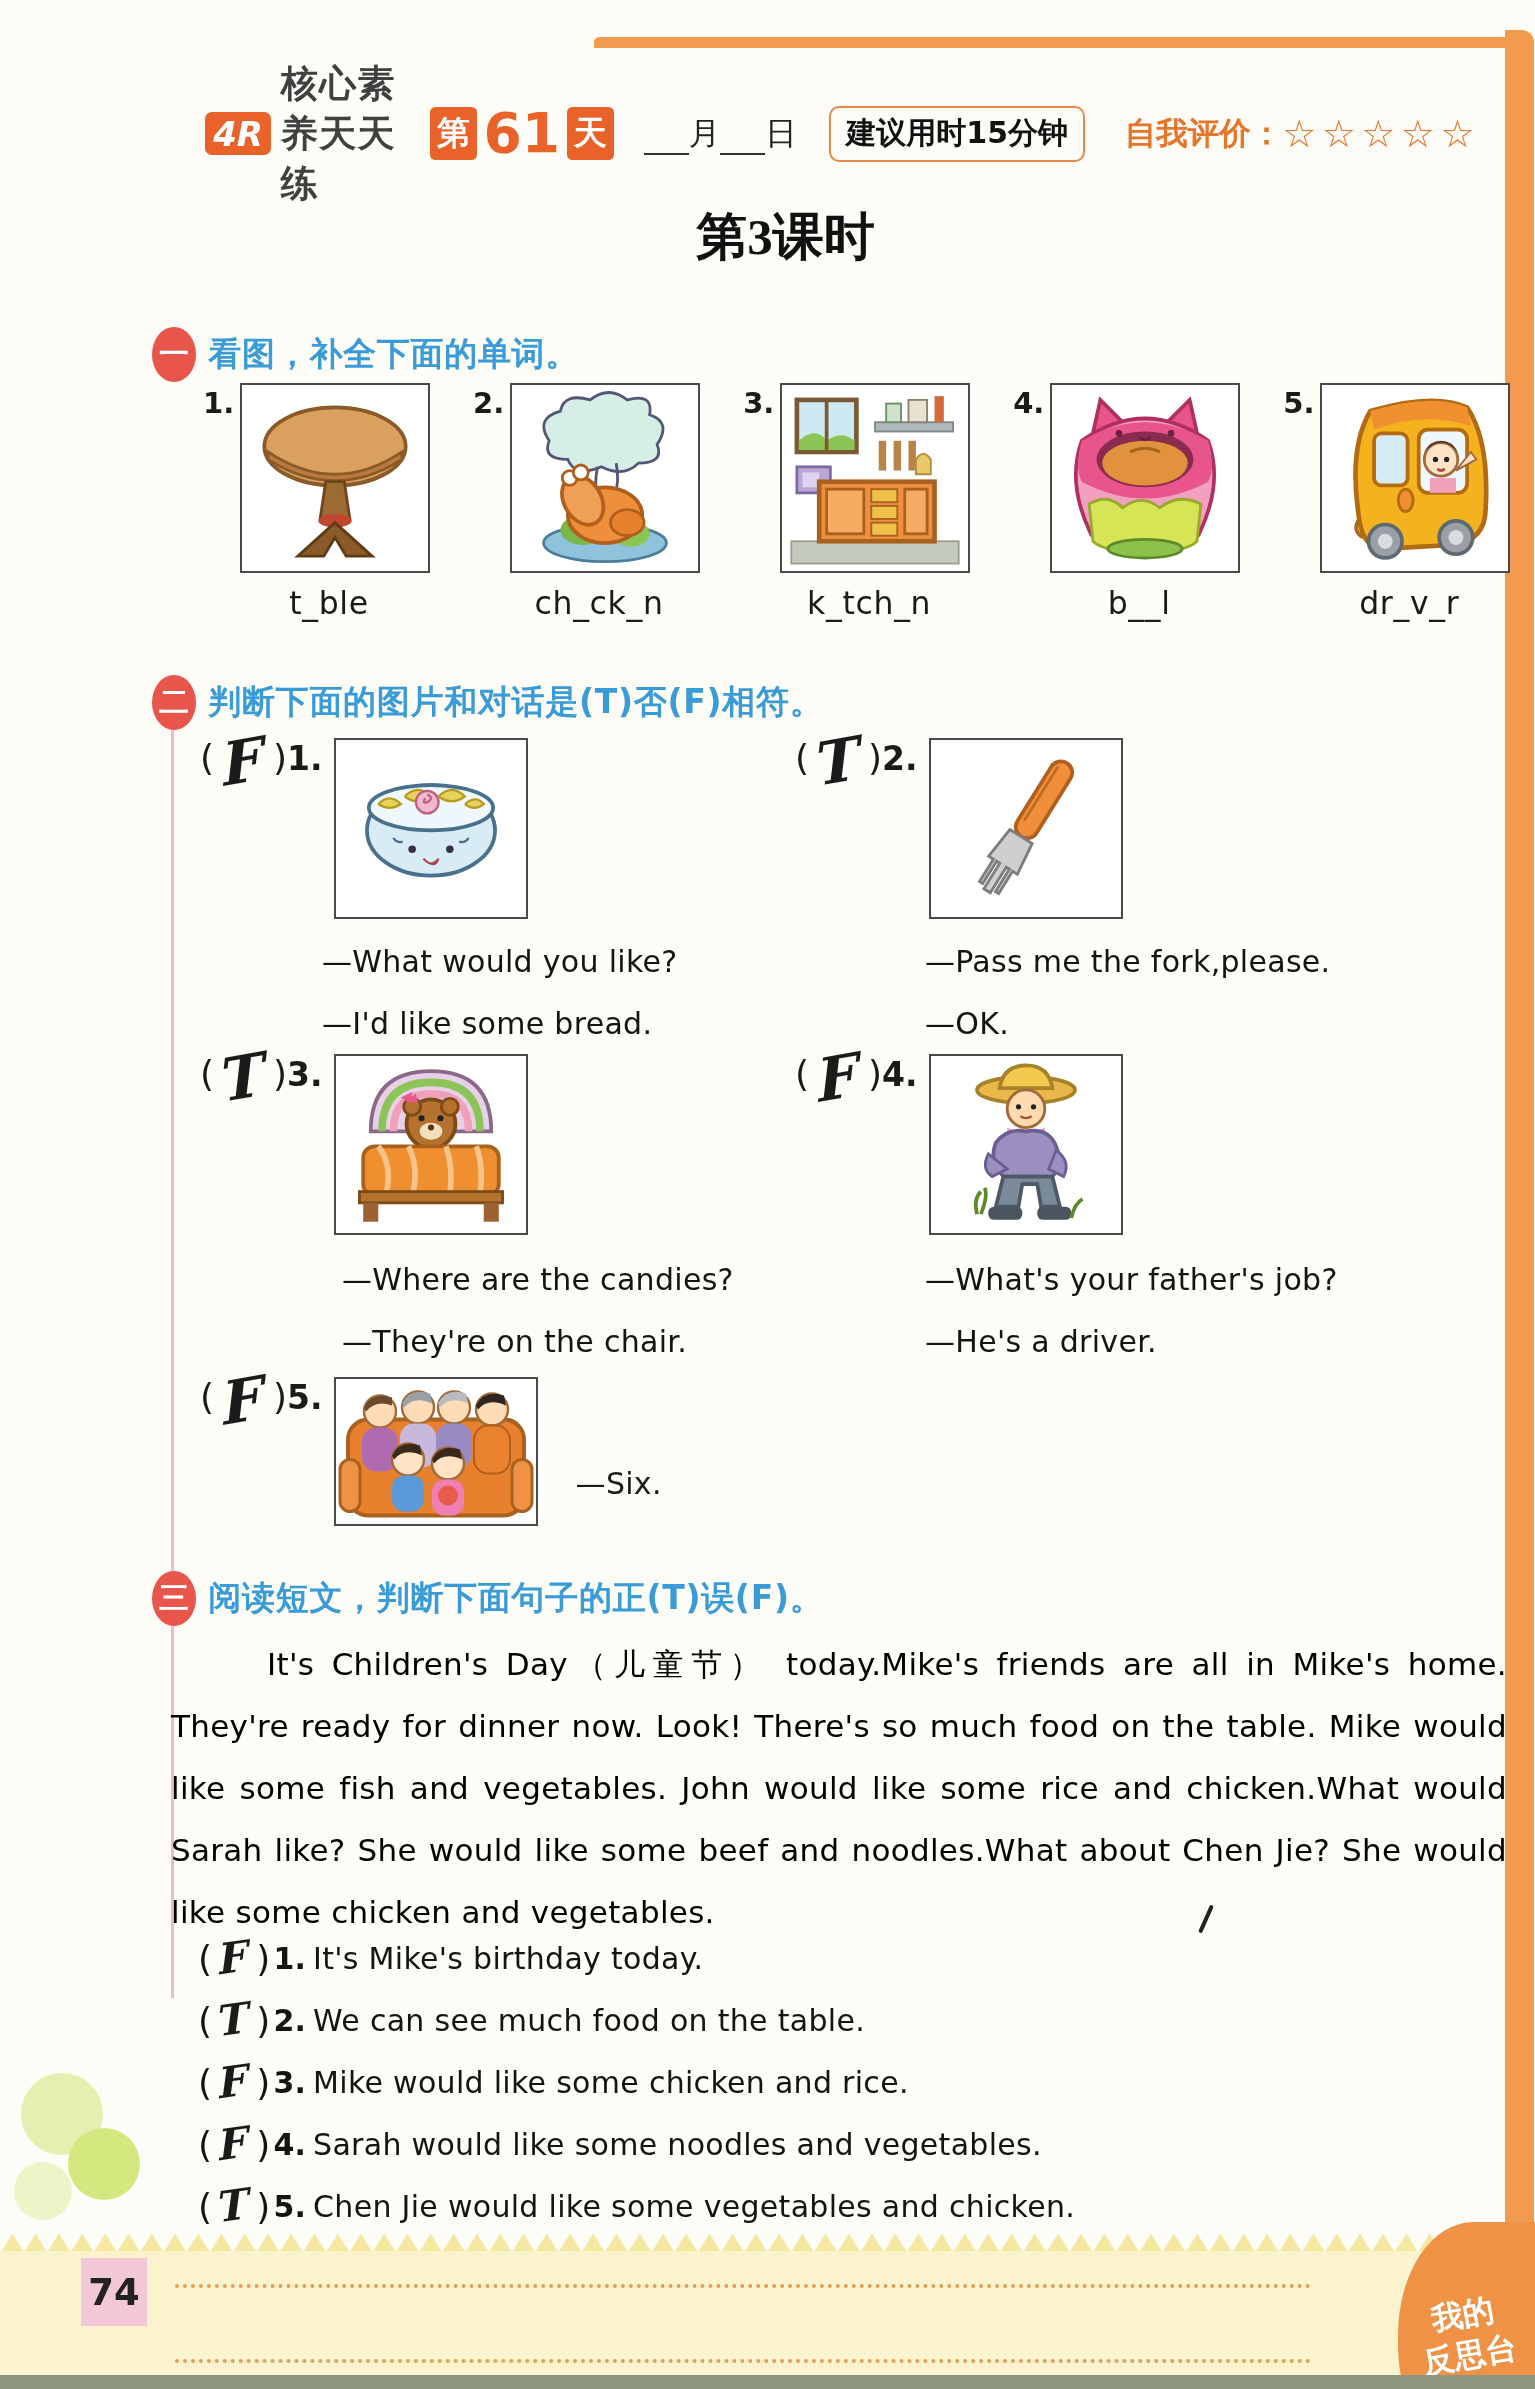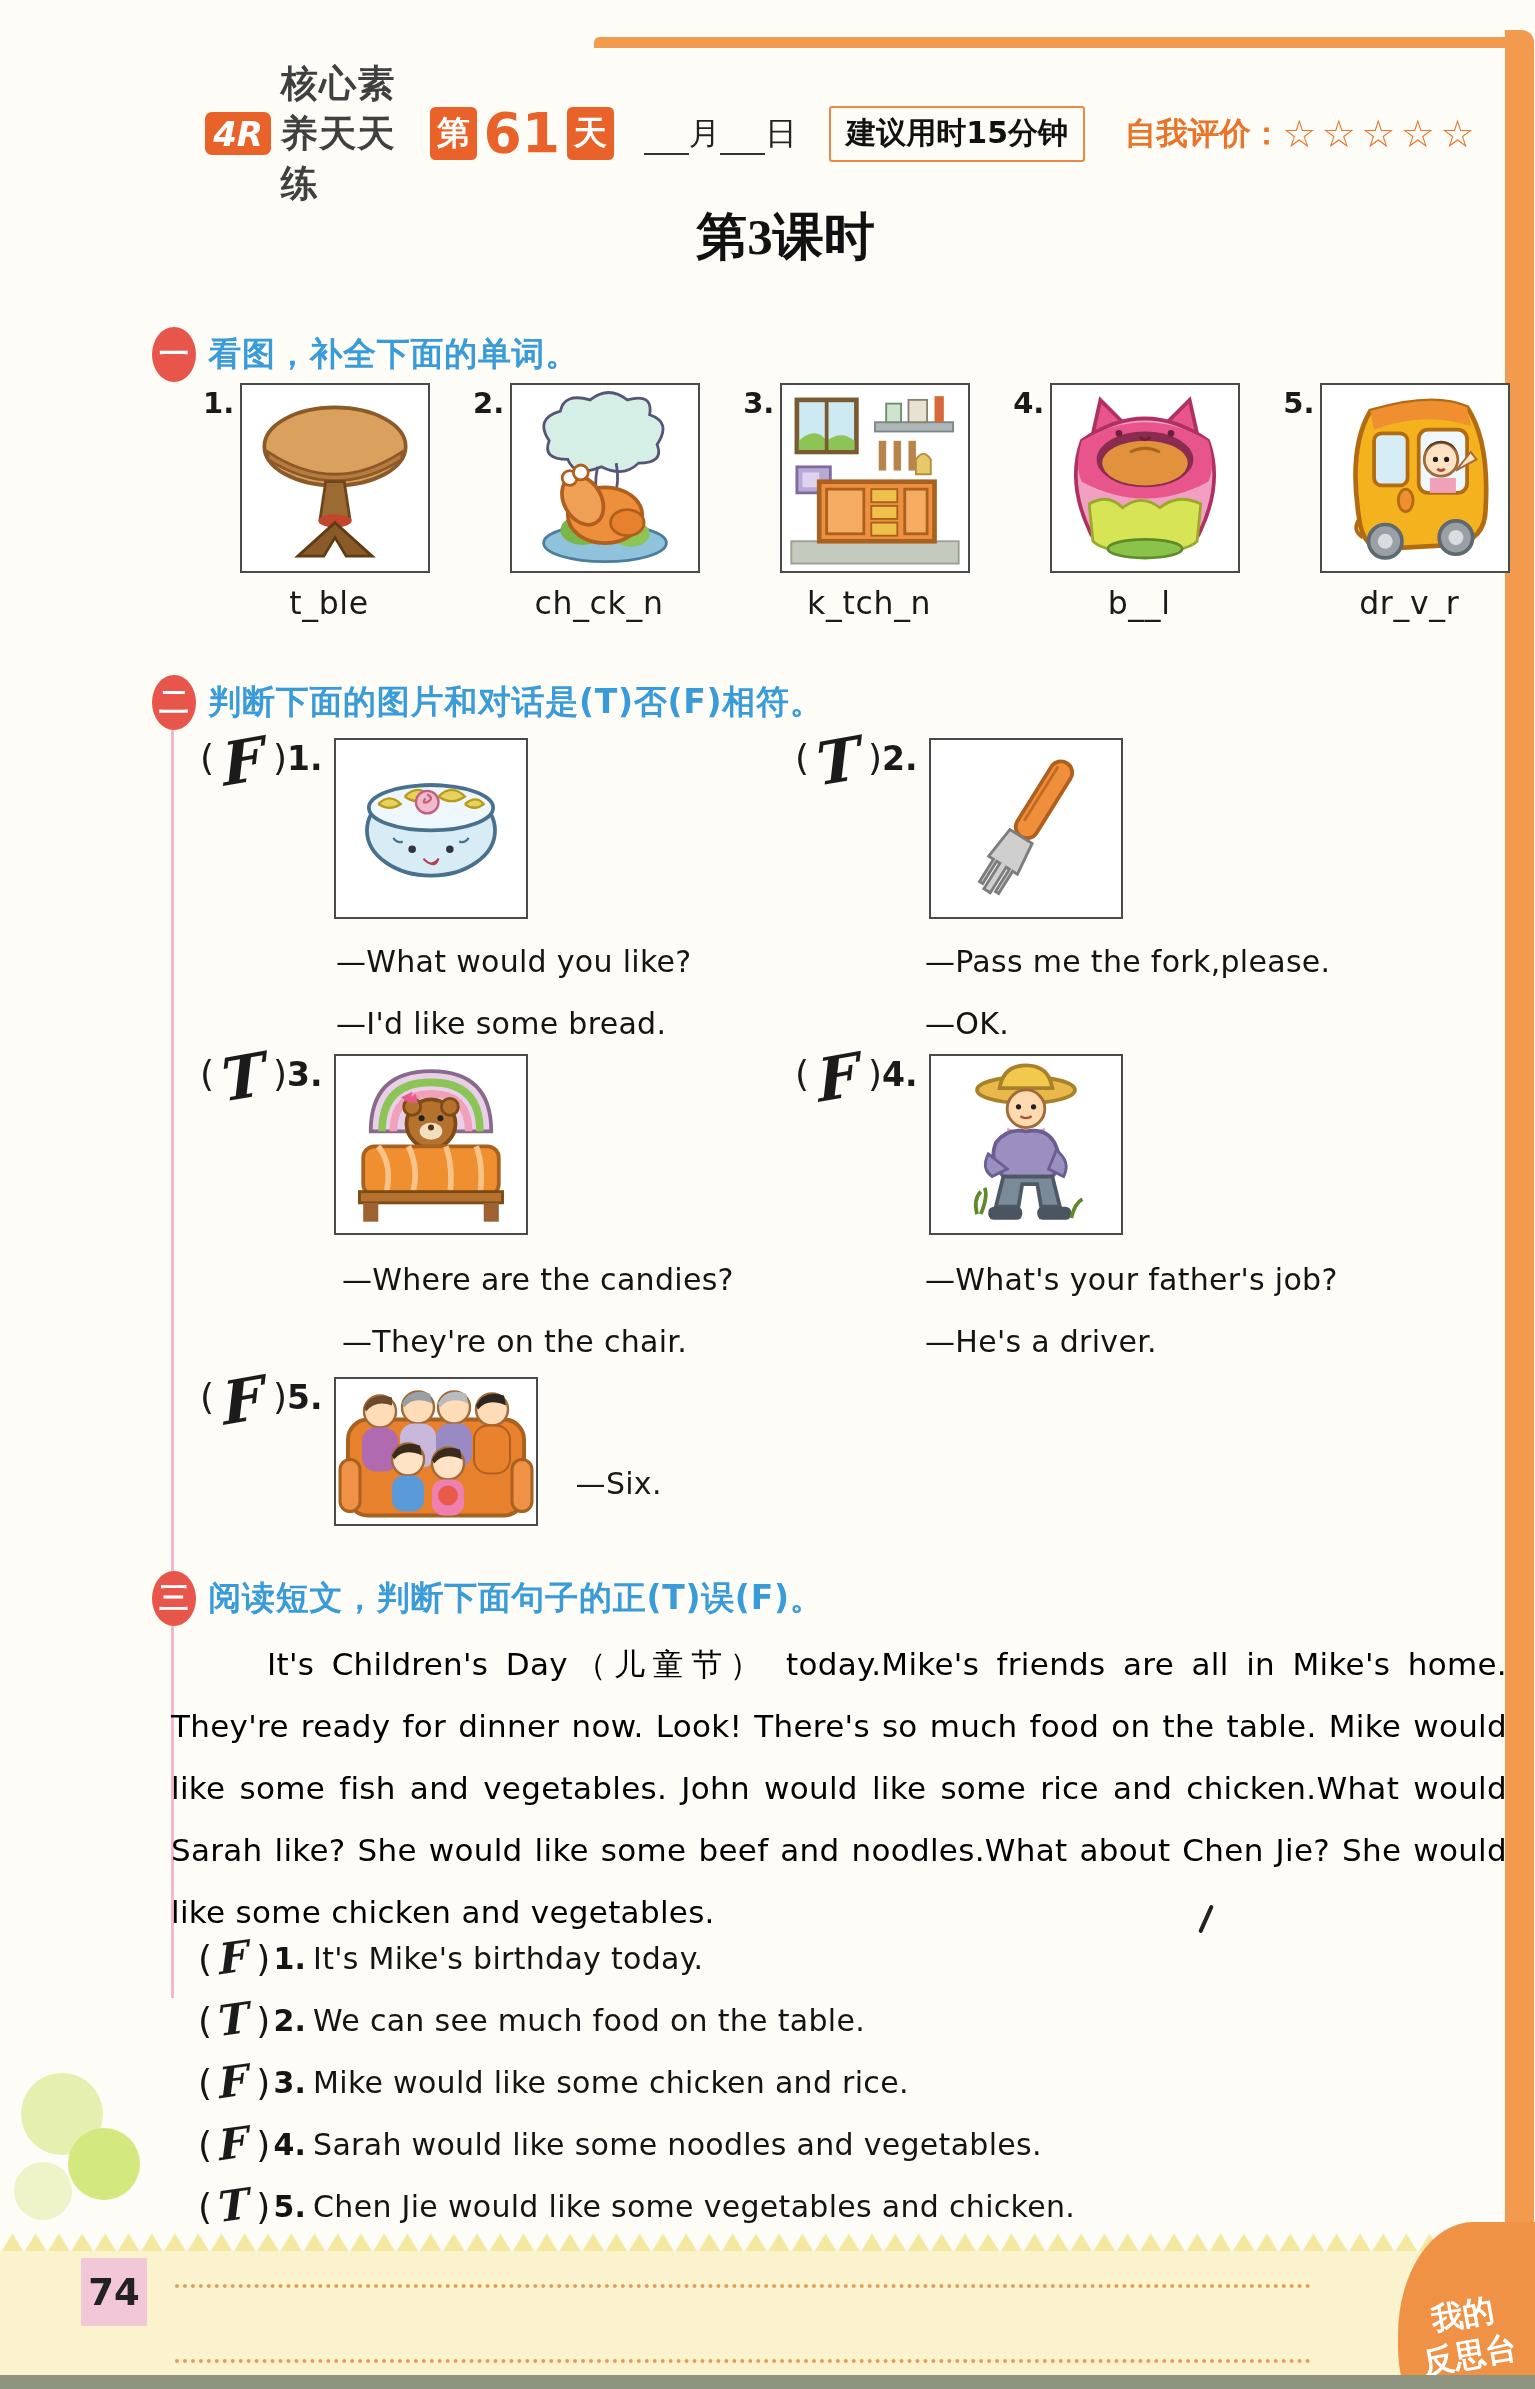--- a/index.html
+++ b/index.html
@@ -11,21 +11,21 @@
   .pink-edge{position:absolute;left:171px;top:712px;width:3.4px;height:1286px;background:rgba(233,130,170,.55);}
   
   .header{position:absolute;top:96px;left:205px;right:55px;height:75px;display:flex;align-items:center;gap:9.6px;}
   .logo-badge{background:#e8622a;color:#fff;font-weight:bold;font-style:italic;font-size:34px;
               padding:1.4px 8.2px;border-radius:6.8px;}
   .logo-text{color:#404040;font-weight:bold;font-size:37px;letter-spacing:1.4px;}
   .day-box{background:#e8622a;color:#fff;font-weight:bold;font-size:33px;padding:4.1px 6.8px;border-radius:5.5px;}
   .day-num{color:#e8622a;font-weight:bold;font-size:55px;line-height:1;margin:0 -2.7px;}
   .date-blanks{font-size:31.5px;color:#222;margin-left:20.5px;white-space:nowrap;}
   .blank{display:inline-block;width:45px;border-bottom:2.7px solid #333;height:34px;vertical-align:bottom;}
-  .time-box{border:2.7px solid #e8884a;border-radius:3px;padding:5.5px 15px;font-size:30px;font-weight:bold;color:#111;
+  .time-box{border:2.7px solid #e8884a;border-radius:10px;padding:5.5px 15px;font-size:30px;font-weight:bold;color:#111;
             margin-left:23px;white-space:nowrap;}
   .self-eval{color:#e8752a;font-weight:bold;font-size:31.5px;margin-left:30px;white-space:nowrap;}
   .stars{color:#e8752a;font-size:38px;letter-spacing:5.5px;font-weight:normal;vertical-align:-2.7px;}
   
   .lesson-title{position:absolute;top:203px;left:18px;width:1535px;text-align:center;
                 font-family:"Liberation Serif",serif;font-weight:bold;font-size:51px;color:#111;}
   
   .sec-heading{position:absolute;display:flex;align-items:center;}
   .badge{display:inline-flex;align-items:center;justify-content:center;width:44px;height:55px;background:#e8554a;
          color:#fff;border-radius:50%;font-size:30px;font-weight:bold;margin-right:12.3px;flex:none;}
@@ -258,21 +258,21 @@
       <svg viewBox="0 0 100 94" width="190" height="177">
         <g transform="rotate(32 50 47)">
           <rect x="44" y="6" width="12" height="46" rx="6" fill="#ef8f3c" stroke="#b05f1d" stroke-width="2"></rect>
           <path d="M43,52 L57,52 L59,70 L56,70 L56,84 L54,84 L54,70 L52,70 L52,86 L48,86 L48,70 L46,70 L46,84 L44,84 L44,70 L41,70 Z" fill="#cfcfcf" stroke="#7d7d7d" stroke-width="1.5"></path>
           <path d="M47,10 L47,44" stroke="#c46a20" stroke-width="1.5"></path>
         </g>
       </svg>
     </div>
   </div>
 
-  <div class="dialog" style="top:931px;left:336px;">
+  <div class="dialog" style="top:931px;left:322px;">
     <div>—What would you like?</div>
     <div>—I'd like some bread.</div>
   </div>
   <div class="dialog" style="top:931px;left:925px;">
     <div>—Pass me the fork,please.</div>
     <div>—OK.</div>
   </div>
 
   <div class="s2-item" style="top:1054px;left:200px;">
     <span class="ans-group"><span class="paren">(</span><span class="hw">T</span><span class="paren">)</span><b>3.</b></span>

